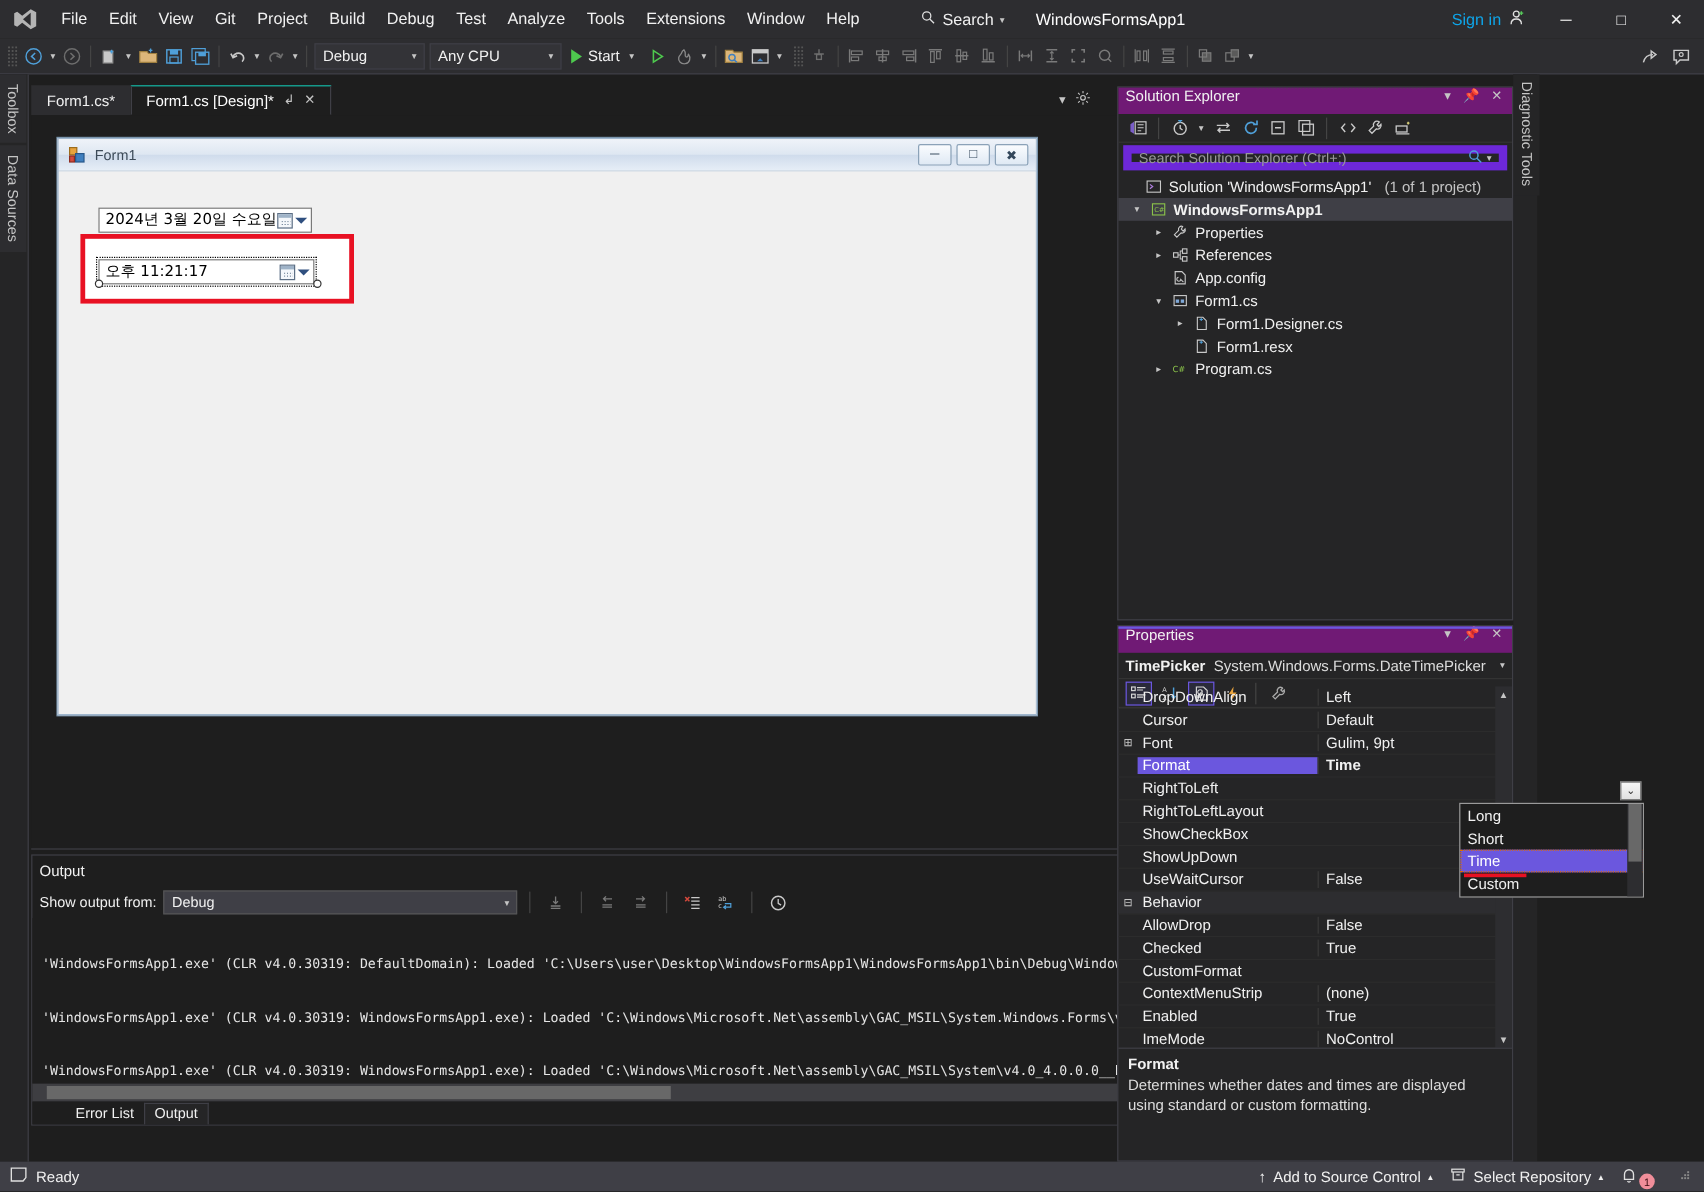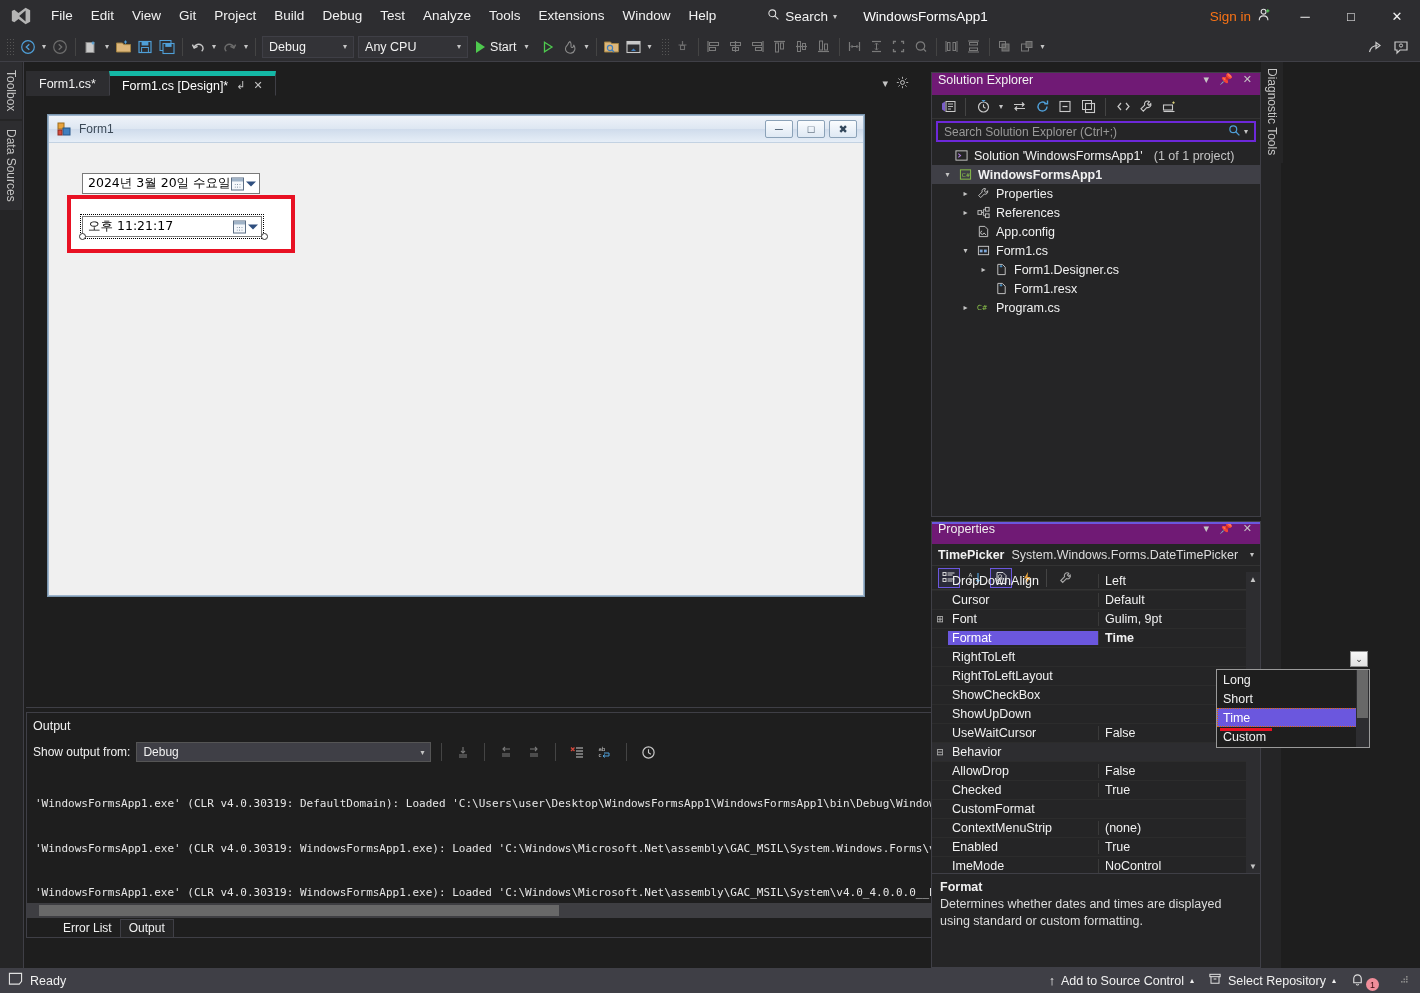--- a/index.html
+++ b/index.html
@@ -41,21 +41,21 @@
   }
   .search-box .caret { font-size: 8px; color: #c5c5c5; }
   .win-title {
     margin-left: 26px; font-size: 13.5px; color: #ffffff;
   }
   .tb-right {
     margin-left: auto; display: flex; align-items: center; height: 32px;
   }
   .signin {
     display:flex; align-items:center; gap:6px;
-    font-size: 13.5px; color:#f97316; padding: 0 10px;
+    font-size: 13.5px; color:#0ea5e9; padding: 0 10px;
   }
   .wbtn {
     width: 46px; height: 32px; display:flex; align-items:center; justify-content:center;
     color: #f1f1f1; font-size: 13px;
   }
 
   
   .toolbar {
     position: absolute; top: 32px; left: 0; width: 1420px; height: 30px;
     background: #2d2d30;
@@ -102,21 +102,21 @@
   
   .doctabs {
     position:absolute; top:70px; left:26px; width:1024px; height:26px;
     display:flex; align-items:flex-end;
   }
   .dtab {
     height:25px; padding: 0 12px; font-size:12.5px; display:flex; align-items:center;
     background:#2d2d30; color:#f1f1f1; border:1px solid transparent; gap:8px;
   }
   .dtab.active {
-    background:#1e1e1e; color:#ffffff; border-top:5px solid #14b8a6;
+    background:#1e1e1e; color:#ffffff; border-top:1px solid #14b8a6;
     border-left:1px solid #3f3f46; border-right:1px solid #3f3f46;
   }
   .dtab .pin, .dtab .x { font-size:11px; color:#c5c5c5; }
   .tabs-right {
     position:absolute; top:70px; right:372px; display:flex; align-items:center; gap:8px;
     height:26px; color:#c5c5c5; font-size:11px;
   }
 
   
   .designer {
@@ -236,21 +236,21 @@
   }
   .pane-head .dots { flex:1; height:1px; margin:0 8px;
     background-image: radial-gradient(#4a4a4a 0.7px, transparent 0.8px); background-size:3px 3px; }
   .pane-head .ic { color:#c5c5c5; font-size:11px; padding:0 2px; }
   .se-tools {
     height:24px; display:flex; align-items:center; gap:3px; padding:0 6px;
     border-bottom:1px solid #333;
   }
   .se-ico { width:20px;height:20px;display:flex;align-items:center;justify-content:center; color:#c5c5c5; font-size:13px;}
   .se-search {
-    margin:2px 4px; height:21px; background:#252526; border:2px solid #6d28d9;
+    margin:2px 4px; height:21px; background:#252526; border:7px solid #6d28d9;
     display:flex; align-items:center; padding:0 6px; font-size:12px; color:#999;
     justify-content:space-between;
   }
   .se-tree { padding-top:2px; font-size:12.5px; color:#f1f1f1; }
   .se-row { height:19px; display:flex; align-items:center; gap:5px; padding-left:6px; white-space:nowrap;}
   .se-row.sel { background:#3f3f46; }
   .se-arrow { width:11px; font-size:8px; color:#c5c5c5; text-align:center; }
   .se-icon { width:15px; display:flex; align-items:center; justify-content:center; font-size:11px; }
   .se-label.bold { font-weight:bold; }
   .se-sub { color:#c5c5c5; }

